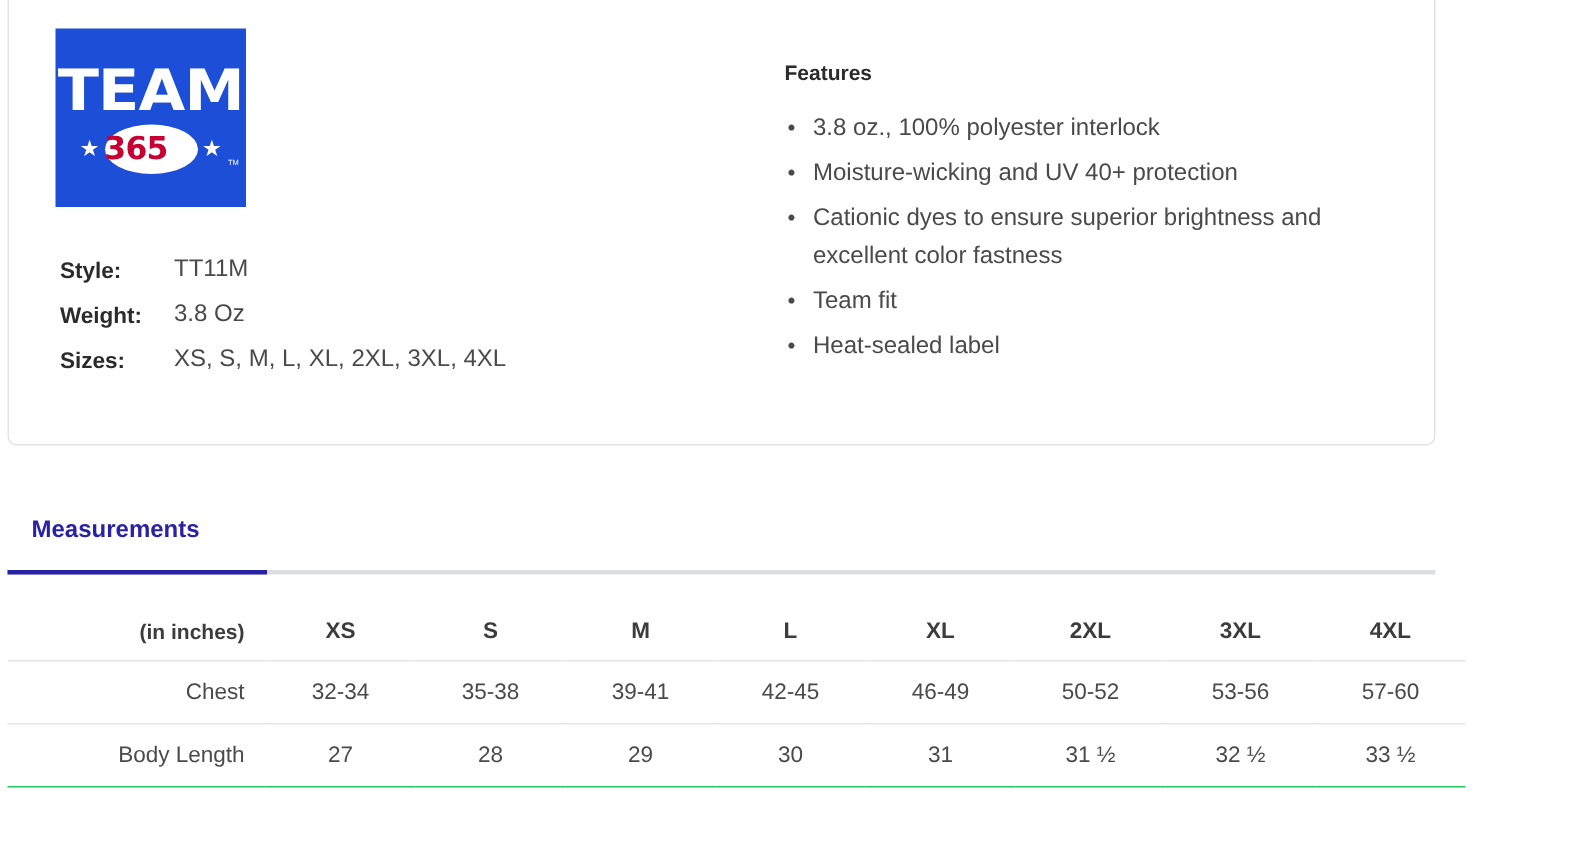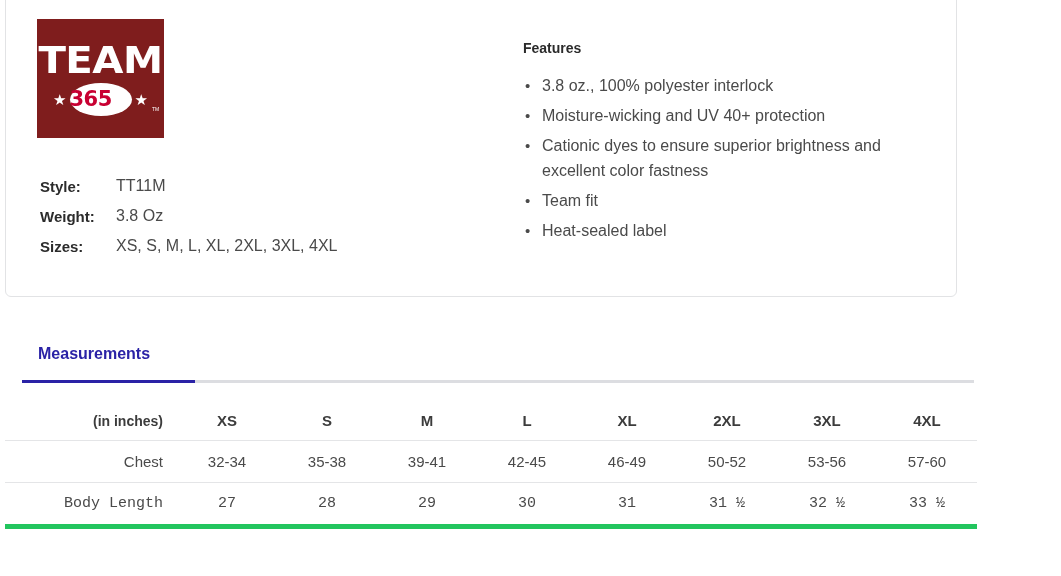--- a/index.html
+++ b/index.html
@@ -35,21 +35,21 @@
     padding: 0;
   }
 
   
   #brand-logo {
     position: absolute;
     left: 31px;
     top: 24px;
     width: 127px;
     height: 119px;
-    background: #7f1d1d;
+    background: #1d4ed8;
     overflow: hidden;
   }
   #logo-word {
     position: absolute;
     left: 0;
     top: 22px;
     width: 127px;
     text-align: center;
     font-family: "DejaVu Sans", sans-serif;
     font-weight: bold;
@@ -118,21 +118,21 @@
 
   
   #spec-list {
     position: absolute;
     left: 34px;
     top: 170px;
     width: 440px;
   }
   .spec-row {
     display: flex;
-    align-items: flex-end;
+    align-items: center;
     height: 30px;
   }
   .spec-label {
     width: 76px;
     flex: 0 0 76px;
     font-size: 15px;
     font-weight: bold;
     color: #2b2b2b;
   }
   .spec-value {
@@ -173,21 +173,21 @@
     left: -15px;
     top: 0;
     color: #4a4a4a;
     font-size: 15px;
     line-height: 25px;
   }
 
   
   #tabs-bar {
     position: absolute;
-    left: 22px;
+    left: 5px;
     top: 335px;
     width: 952px;
     height: 48px;
   }
   #tab-strip {
     position: absolute;
     left: 0;
     bottom: 0;
     width: 952px;
     height: 3px;
@@ -245,22 +245,21 @@
     font-size: 14px;
   }
   #measurements-table tbody td {
     font-size: 15px;
     color: #4a4a4a;
     text-align: center;
     padding: 12px 0 12px 0;
     border-top: 1px solid #e4e5e7;
   }
   #measurements-table tbody tr:last-child td {
-    border-bottom: 5px solid #22c55e;
-    font-family: Liberation Mono, monospace;
+    border-bottom: 1px solid #22c55e;
   }
   #measurements-table tbody td.row-label {
     text-align: right;
     padding-right: 14px;
     color: #4a4a4a;
   }
 </style>
 </head>
 <body>
 

